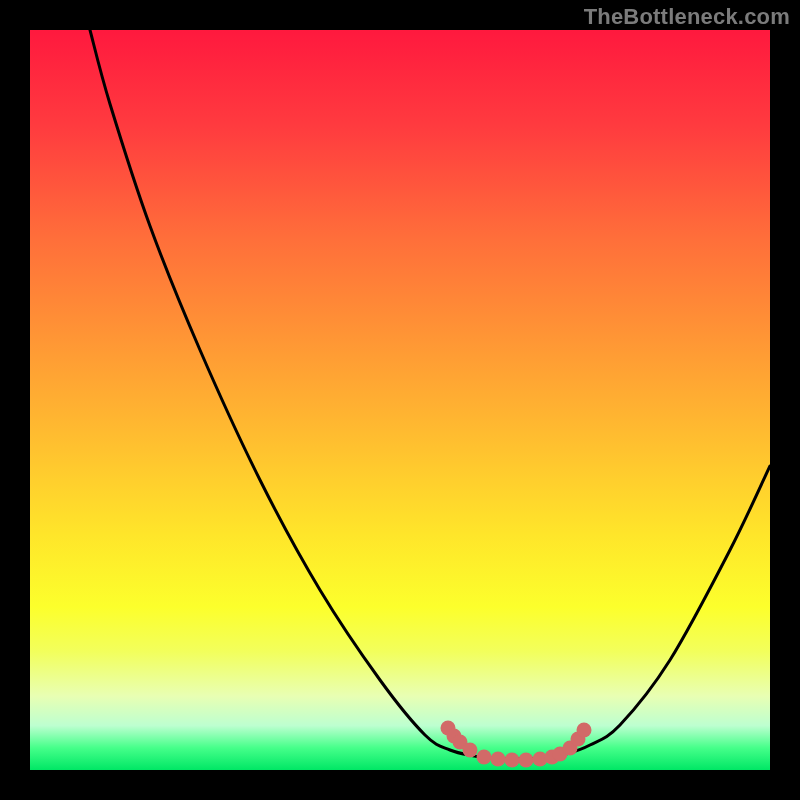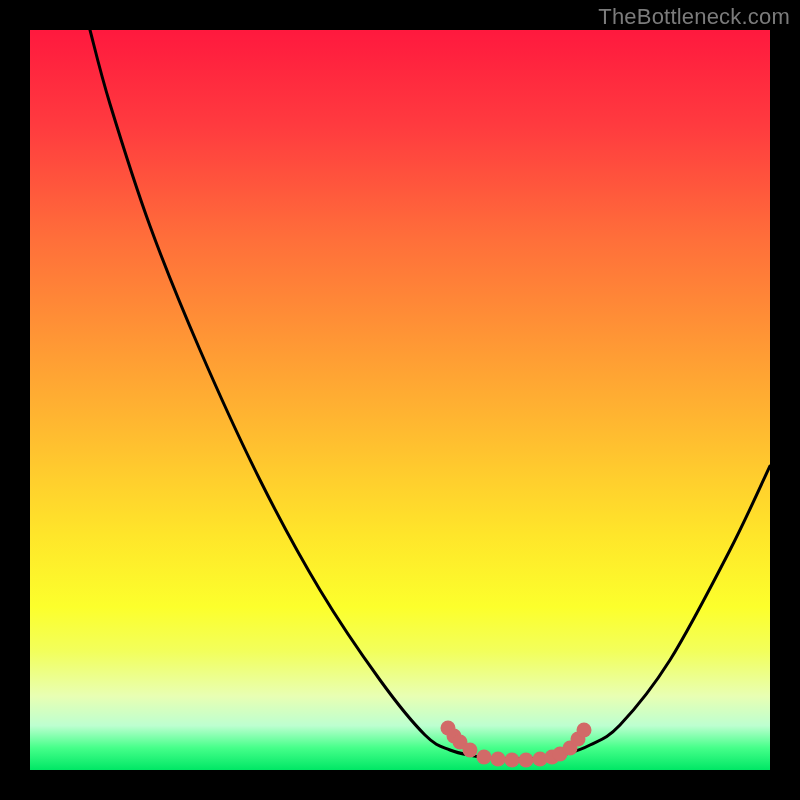--- a/index.html
+++ b/index.html
@@ -52,21 +52,21 @@
     top: 0;
     width: 100%;
     height: 100%;
   }
   .watermark {
     position: absolute;
     top: 4px;
     right: 10px;
     color: #7b7b7b;
     font-size: 22px;
-    font-weight: 400;
+    font-weight: 700;
     letter-spacing: 0.2px;
   }
 </style>
 </head>
 <body>
 
 <div class="stage">
   <div class="watermark">TheBottleneck.com</div>
 
   <div class="plot">

